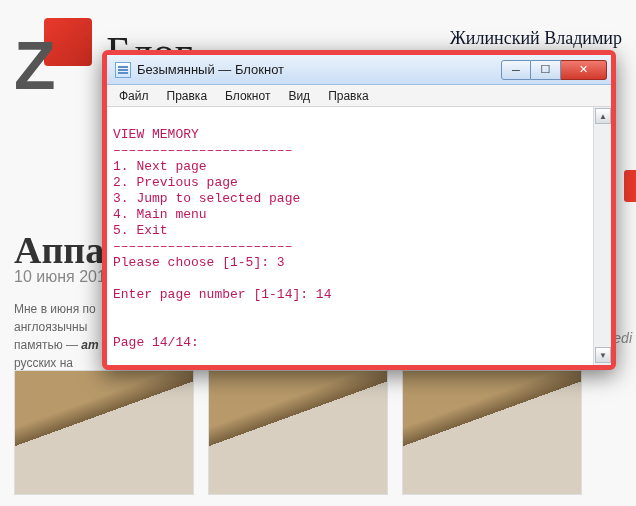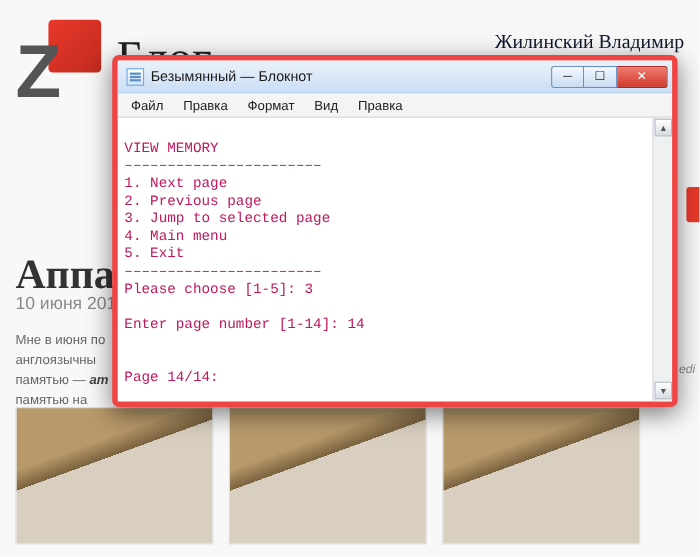--- a/index.html
+++ b/index.html
@@ -105,21 +105,21 @@
   .side-pin {
     position: absolute;
     right: 0; top: 170px;
     width: 12px; height: 32px;
     background: #e8392b;
     border-radius: 3px 0 0 3px;
   }
   .edit-hint {
     position: absolute;
     right: 4px; top: 330px;
-    font-size: 11px;
+    font-size: 14px;
     color: #888;
     font-style: italic;
   }
 
   
   .npwin {
     position: absolute;
     top: 50px;
     left: 102px;
     width: 514px;
@@ -233,21 +233,21 @@
   </div>
   <div class="blog-sub">ет-разрабо       а</div>
   <a class="author">Жилинский Владимир</a>
   <div class="side-pin"></div>
   <h1 class="article-title">Аппар</h1>
   <div class="article-date">10 июня 201</div>
   <div class="article-body">
     <span>Мне в июня по</span><br>
     <span>англоязычны</span><br>
     <span>памятью — </span><b>am</b><br>
-    <span>памятью на</span>
+    <span>русских на</span>
   </div>
   <div class="photo-row">
     <div class="photo"></div>
     <div class="photo"></div>
     <div class="photo"></div>
   </div>
   <div class="edit-hint">edi</div>
 </div>
 
 <div class="npwin">
@@ -256,21 +256,21 @@
     <div class="np-title">Безымянный — Блокнот</div>
     <div class="np-btns">
       <div class="np-btn">─</div>
       <div class="np-btn">☐</div>
       <div class="np-btn close">✕</div>
     </div>
   </div>
   <div class="np-menu">
     <span>Файл</span>
     <span>Правка</span>
-    <span>Формат</span>
+    <span>Блокнот</span>
     <span>Вид</span>
     <span>Правка</span>
   </div>
   <div class="np-content">
     <div class="np-text">
 VIEW MEMORY
 –––––––––––––––––––––––
 1. Next page
 2. Previous page
 3. Jump to selected page

